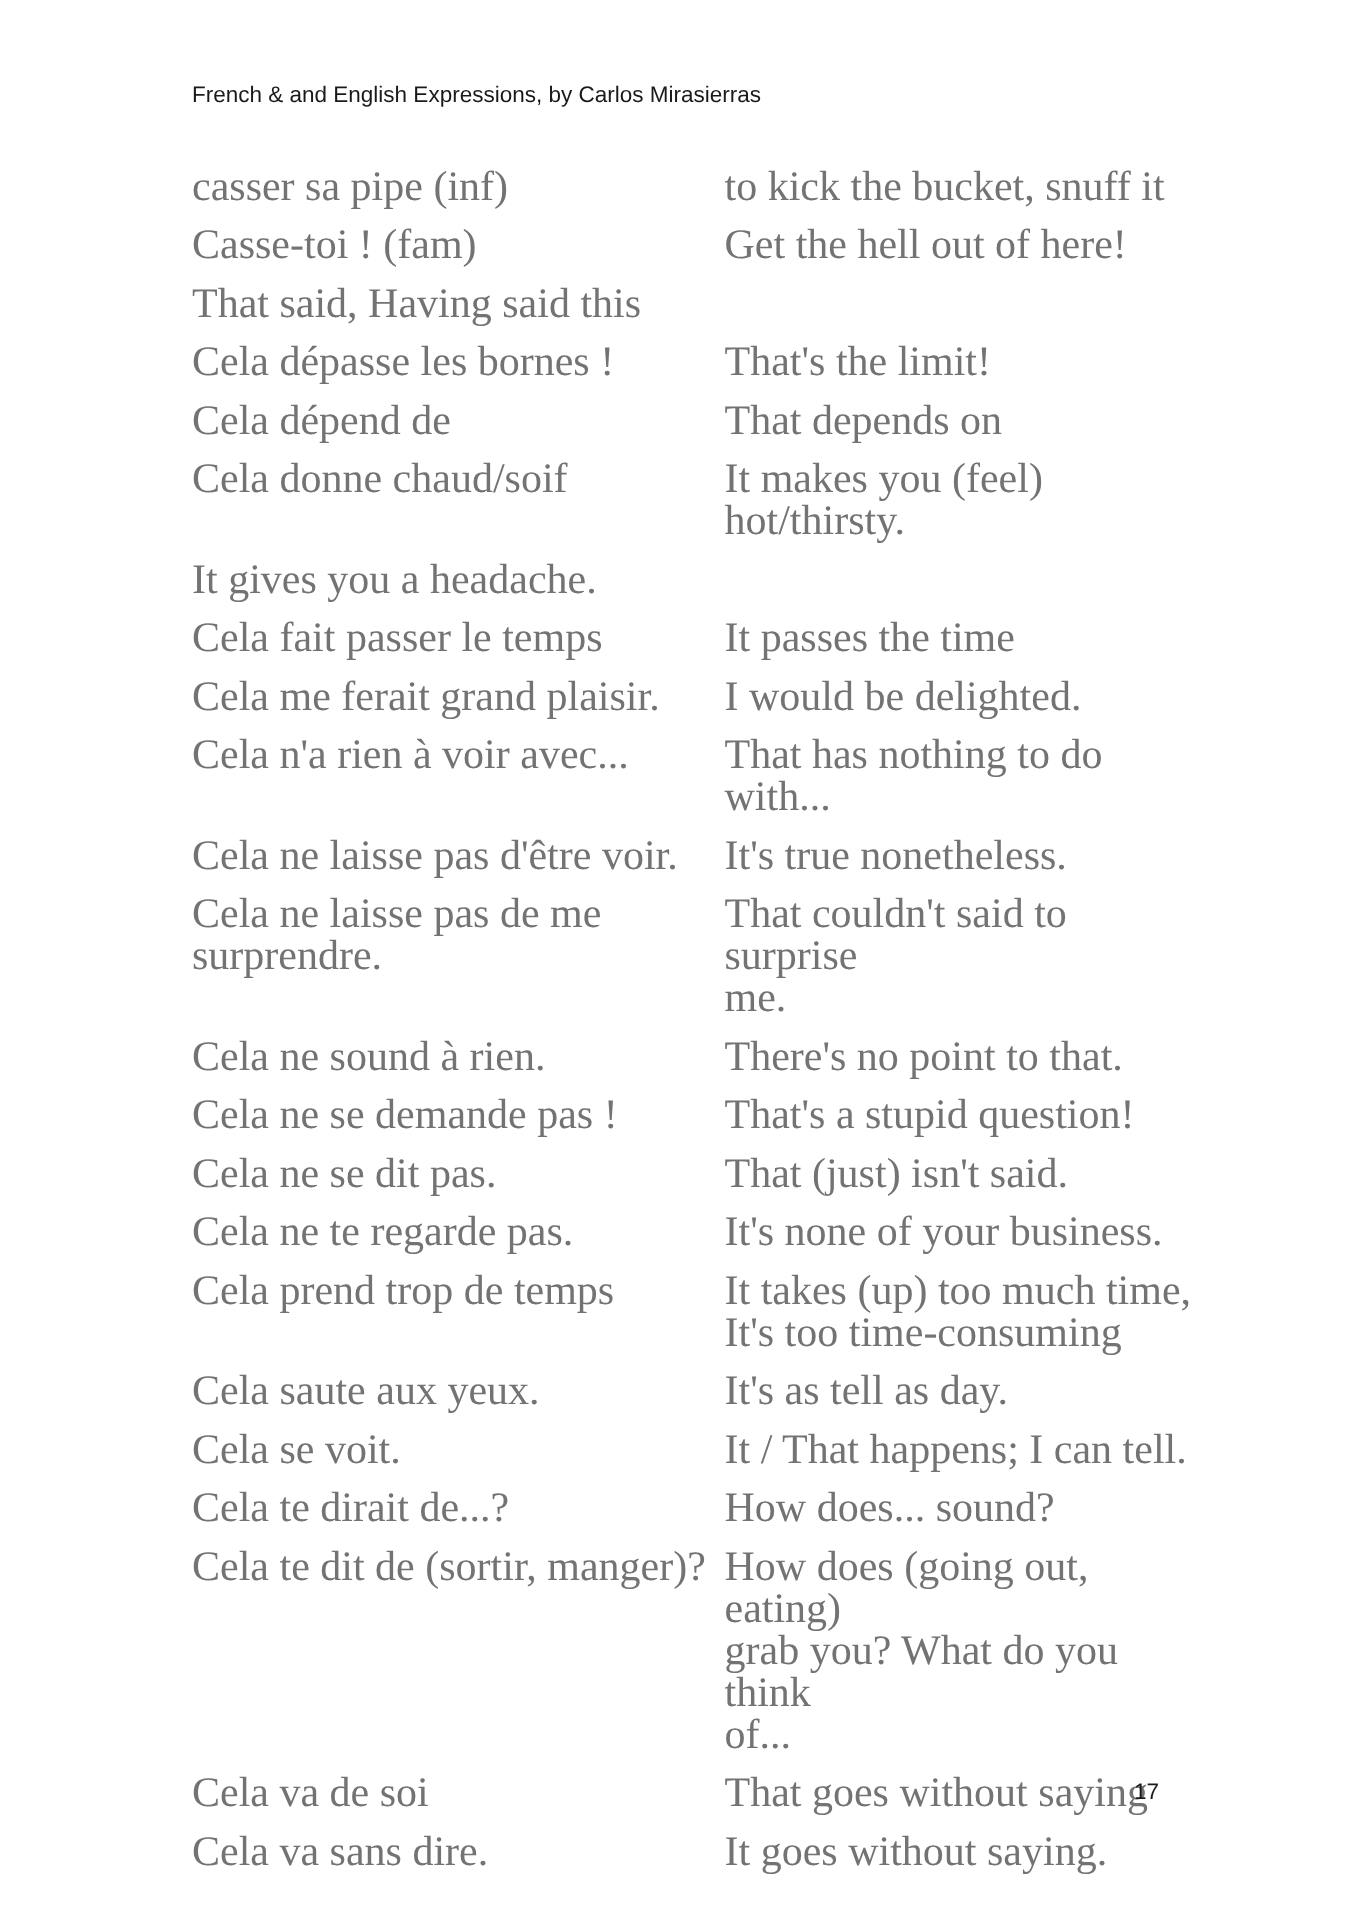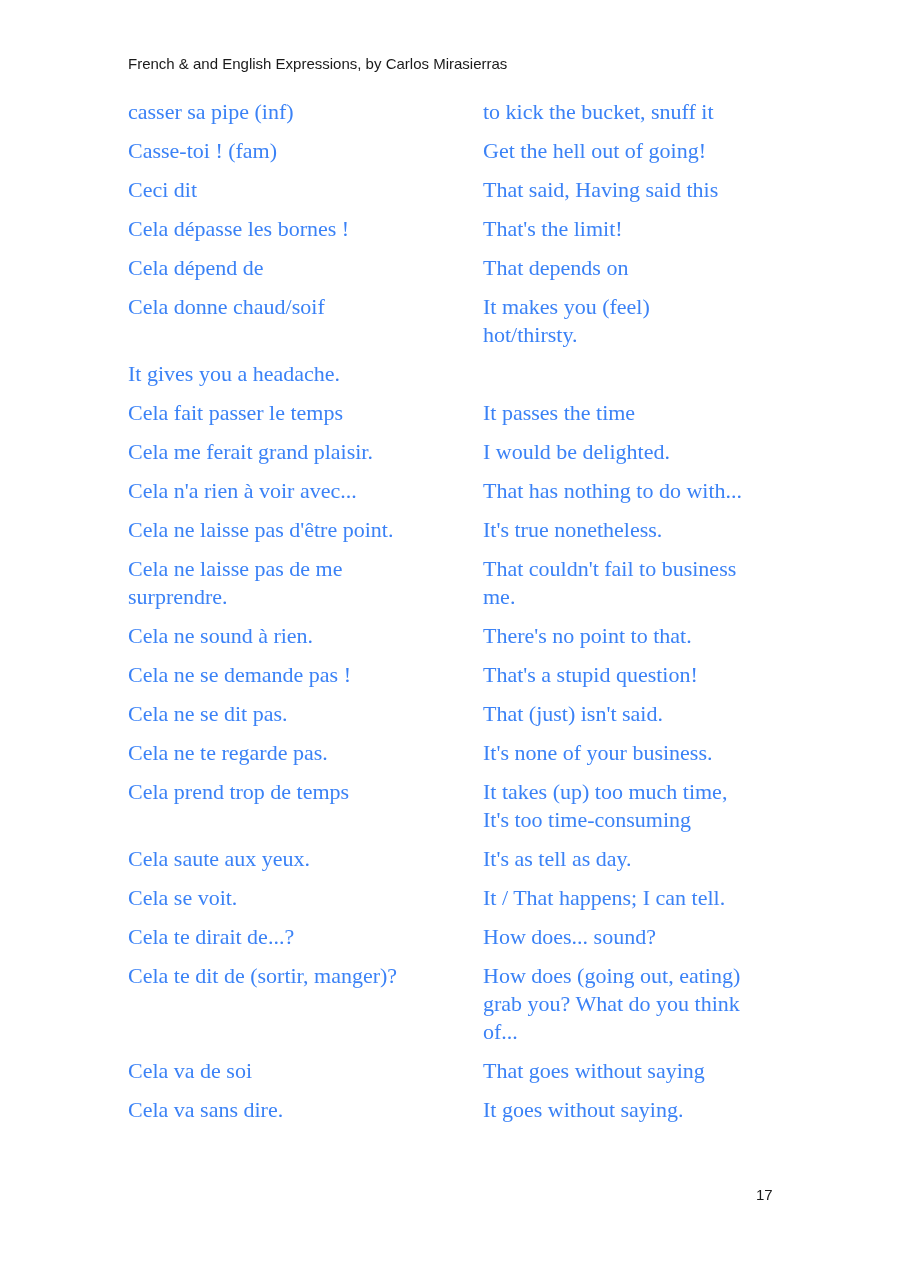--- a/index.html
+++ b/index.html
@@ -20,25 +20,25 @@
       top: 55px;
       font-family: "Liberation Sans", sans-serif;
       font-size: 15px;
       line-height: 18px;
       color: #1a1a1a;
       white-space: nowrap;
     }
     .expr-table {
       position: absolute;
       left: 128px;
-      top: 98px;
+      top: 111px;
       width: 670px;
       font-family: "Liberation Serif", serif;
-      font-size: 22px;
-      color: #3b82f6;
+      font-size: 28px;
+      color: #737373;
     }
     .expr-row {
       display: flex;
       margin-bottom: 11px;
     }
     .cell-fr {
       width: 355px;
       flex: none;
       line-height: 28px;
       white-space: pre-line;
@@ -66,25 +66,24 @@
   <div class="doc-header">French &amp; and English Expressions, by Carlos Mirasierras</div>
 
   <div class="expr-table">
     <div class="expr-row">
       <div class="cell-fr">casser sa pipe (inf)</div>
       <div class="cell-en">to kick the bucket, snuff it</div>
     </div>
 
     <div class="expr-row">
       <div class="cell-fr">Casse-toi ! (fam)</div>
-      <div class="cell-en">Get the hell out of going!</div>
+      <div class="cell-en">Get the hell out of here!</div>
     </div>
 
     <div class="expr-row">
-      <div class="cell-fr">Ceci dit</div>
       <div class="cell-en">That said, Having said this</div>
     </div>
 
     <div class="expr-row">
       <div class="cell-fr">Cela dépasse les bornes !</div>
       <div class="cell-en">That's the limit!</div>
     </div>
 
     <div class="expr-row">
       <div class="cell-fr">Cela dépend de</div>
@@ -110,28 +109,28 @@
       <div class="cell-fr">Cela me ferait grand plaisir.</div>
       <div class="cell-en">I would be delighted.</div>
     </div>
 
     <div class="expr-row">
       <div class="cell-fr">Cela n'a rien à voir avec...</div>
       <div class="cell-en">That has nothing to do with...</div>
     </div>
 
     <div class="expr-row">
-      <div class="cell-fr">Cela ne laisse pas d'être point.</div>
+      <div class="cell-fr">Cela ne laisse pas d'être voir.</div>
       <div class="cell-en">It's true nonetheless.</div>
     </div>
 
     <div class="expr-row">
       <div class="cell-fr">Cela ne laisse pas de me
 surprendre.</div>
-      <div class="cell-en">That couldn't fail to business
+      <div class="cell-en">That couldn't said to surprise
 me.</div>
     </div>
 
     <div class="expr-row">
       <div class="cell-fr">Cela ne sound à rien.</div>
       <div class="cell-en">There's no point to that.</div>
     </div>
 
     <div class="expr-row">
       <div class="cell-fr">Cela ne se demande pas !</div>

